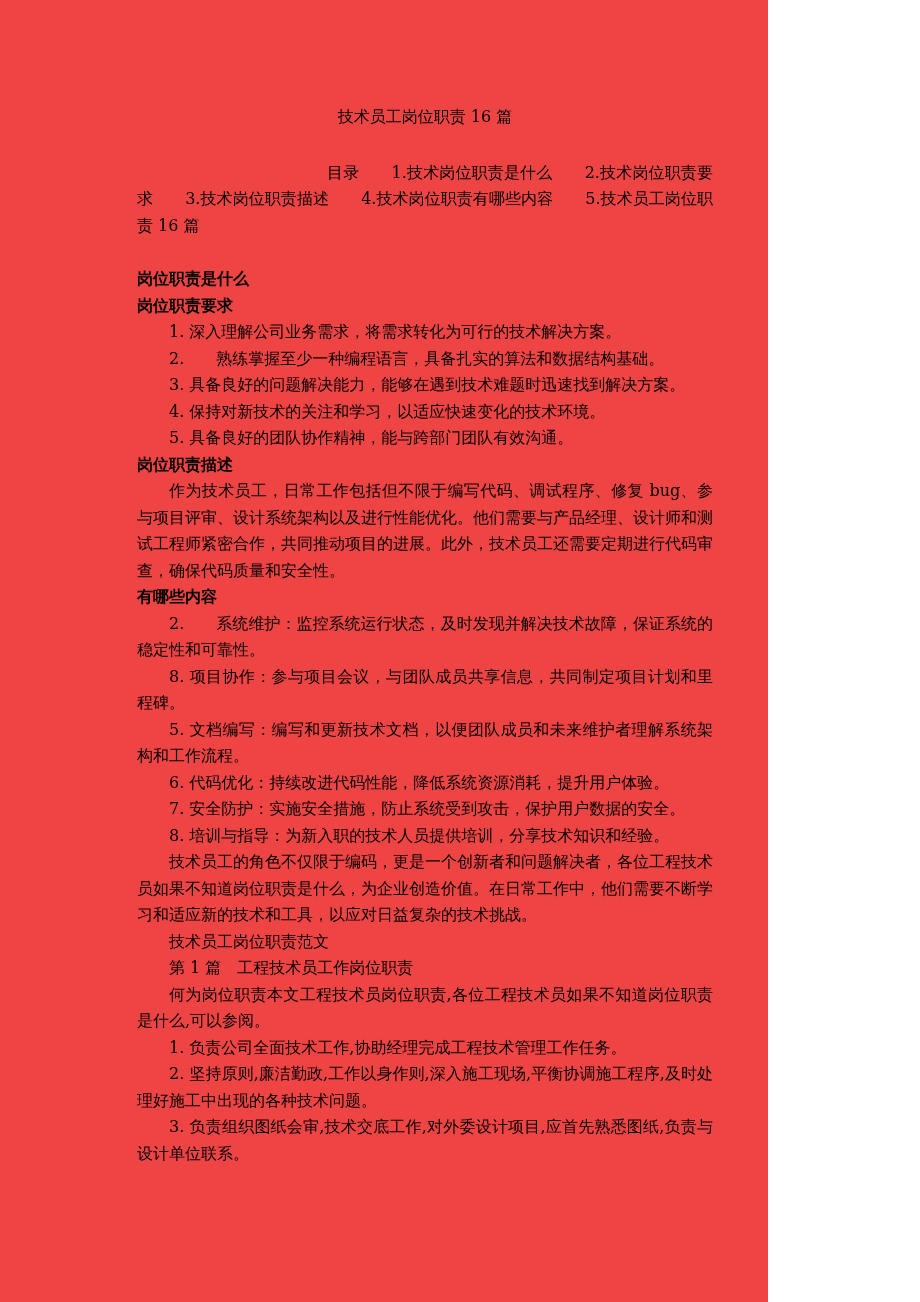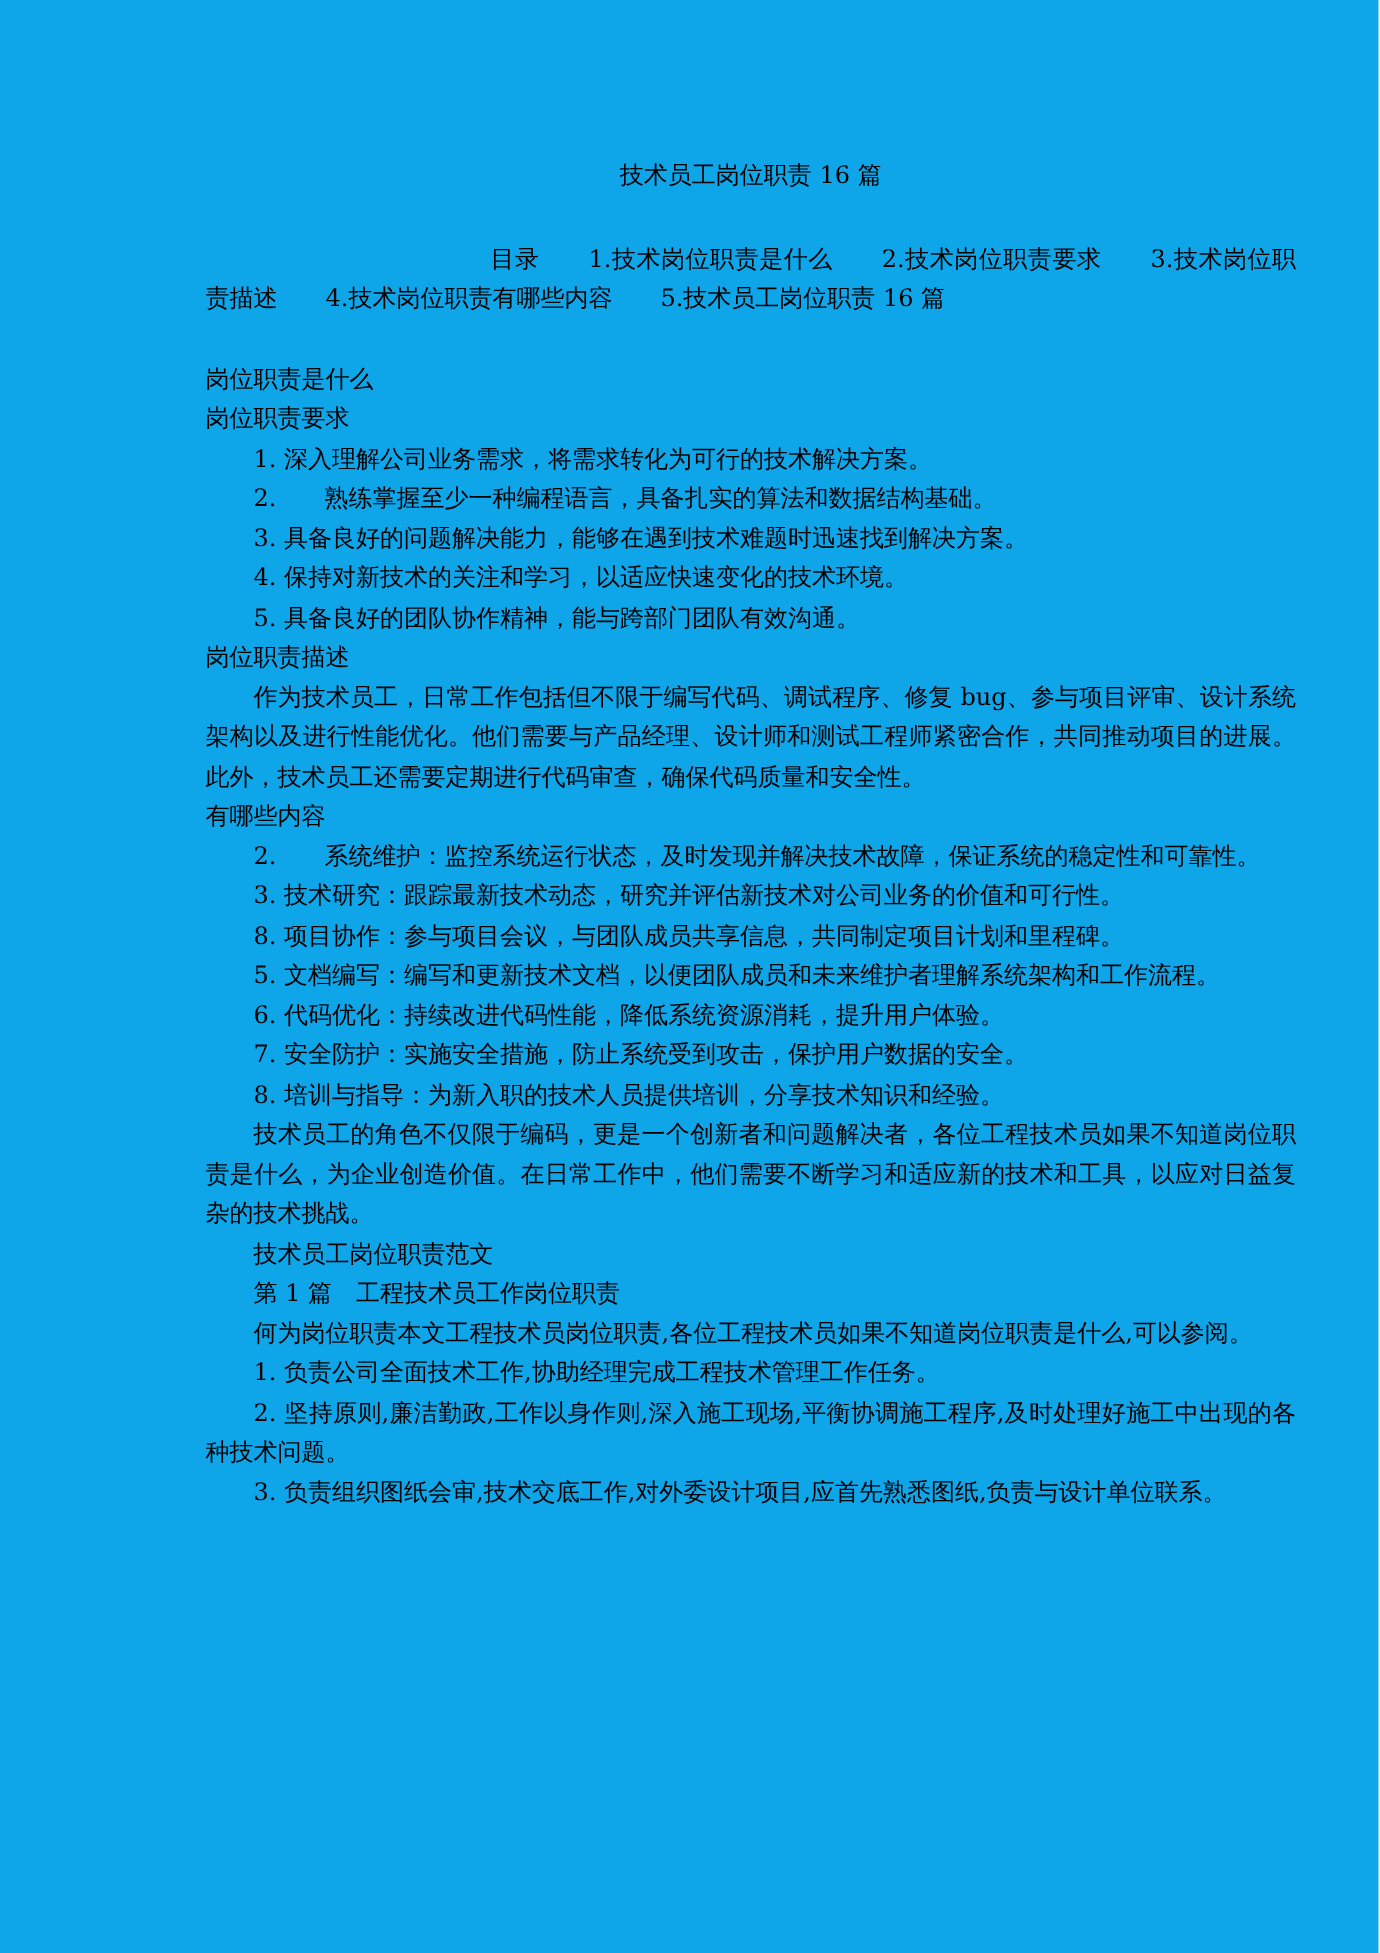--- a/index.html
+++ b/index.html
@@ -5,42 +5,43 @@
   * { margin: 0; padding: 0; box-sizing: border-box; }
   html, body { background: #ffffff; }
   body {
     width: 920px;
     min-height: 1302px;
     margin: 0 auto;
     font-family: "DejaVu Serif", "Liberation Serif", serif;
     color: #000000;
   }
   .page {
-    width: 919px;
+    width: 768px;
     min-height: 1302px;
     padding: 104px 55px 60px 137px;
-    background: #0ea5e9;
+    background: #ef4444;
   }
   .page p {
     font-size: 16px;
     line-height: 26.5px;
     text-align: justify;
     word-break: break-all;
   }
   p.title {
     text-align: center;
     text-indent: 0;
   }
   p.toc {
     margin-top: 29px;
     margin-bottom: 27px;
     text-indent: 190px;
   }
   p.h {
     text-indent: 0;
+    font-weight: bold;
   }
   p.body, p.item {
     text-indent: 32px;
   }
 </style>
 </head>
 <body>
 
 <div class="page">
   <p class="title">技术员工岗位职责 16 篇</p>
@@ -54,21 +55,20 @@
   <p class="item">2.　　熟练掌握至少一种编程语言，具备扎实的算法和数据结构基础。</p>
   <p class="item">3. 具备良好的问题解决能力，能够在遇到技术难题时迅速找到解决方案。</p>
   <p class="item">4. 保持对新技术的关注和学习，以适应快速变化的技术环境。</p>
   <p class="item">5. 具备良好的团队协作精神，能与跨部门团队有效沟通。</p>
 
   <p class="h">岗位职责描述</p>
   <p class="body">作为技术员工，日常工作包括但不限于编写代码、调试程序、修复 bug、参与项目评审、设计系统架构以及进行性能优化。他们需要与产品经理、设计师和测试工程师紧密合作，共同推动项目的进展。此外，技术员工还需要定期进行代码审查，确保代码质量和安全性。</p>
 
   <p class="h">有哪些内容</p>
   <p class="item">2.　　系统维护：监控系统运行状态，及时发现并解决技术故障，保证系统的稳定性和可靠性。</p>
-  <p class="item">3. 技术研究：跟踪最新技术动态，研究并评估新技术对公司业务的价值和可行性。</p>
   <p class="item">8. 项目协作：参与项目会议，与团队成员共享信息，共同制定项目计划和里程碑。</p>
   <p class="item">5. 文档编写：编写和更新技术文档，以便团队成员和未来维护者理解系统架构和工作流程。</p>
   <p class="item">6. 代码优化：持续改进代码性能，降低系统资源消耗，提升用户体验。</p>
   <p class="item">7. 安全防护：实施安全措施，防止系统受到攻击，保护用户数据的安全。</p>
   <p class="item">8. 培训与指导：为新入职的技术人员提供培训，分享技术知识和经验。</p>
 
   <p class="body">技术员工的角色不仅限于编码，更是一个创新者和问题解决者，各位工程技术员如果不知道岗位职责是什么，为企业创造价值。在日常工作中，他们需要不断学习和适应新的技术和工具，以应对日益复杂的技术挑战。</p>
   <p class="body">技术员工岗位职责范文</p>
   <p class="body">第 1 篇　工程技术员工作岗位职责</p>
   <p class="body">何为岗位职责本文工程技术员岗位职责,各位工程技术员如果不知道岗位职责是什么,可以参阅。</p>

